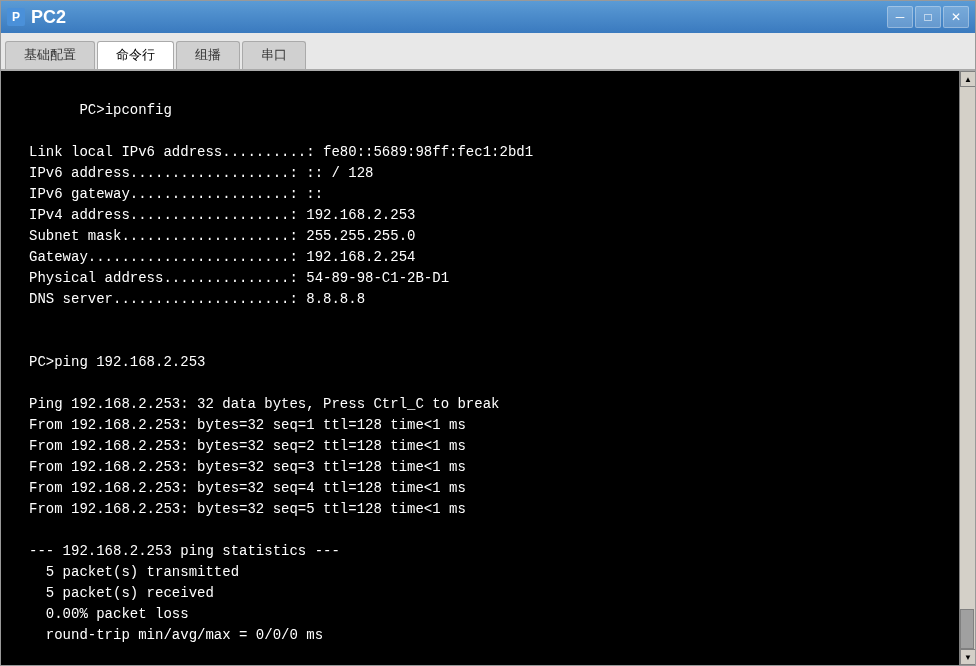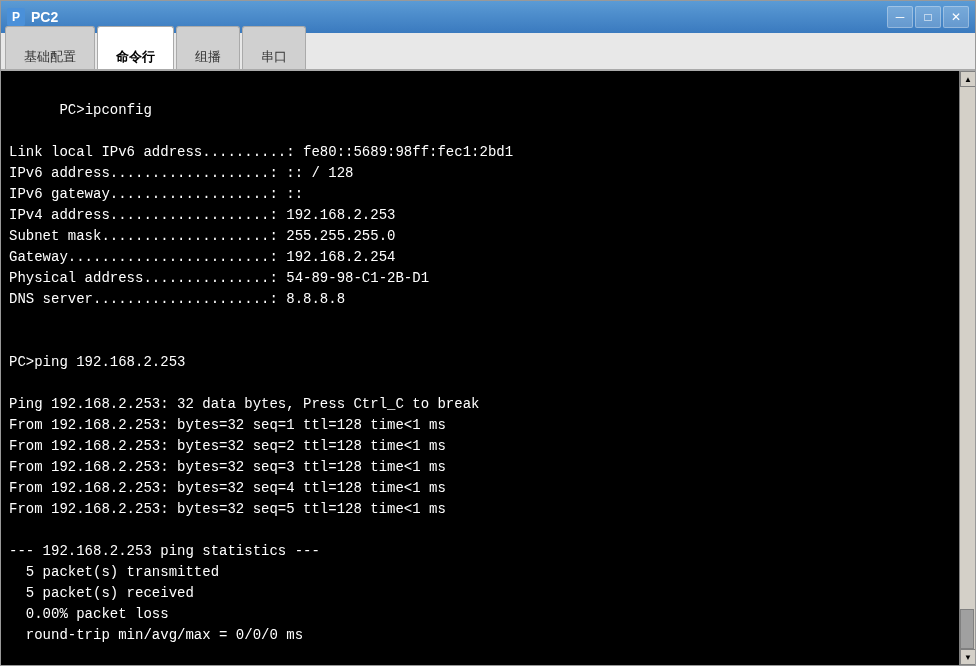--- a/index.html
+++ b/index.html
@@ -45,21 +45,21 @@
       display: flex;
       align-items: center;
       justify-content: center;
       font-size: 12px;
       color: white;
       font-weight: bold;
     }
 
     .title-text {
       color: white;
-      font-size: 14px;
+      font-size: 18px;
       font-weight: 600;
     }
 
     .title-controls {
       display: flex;
       gap: 2px;
     }
 
     .title-btn {
       width: 26px;
@@ -79,57 +79,57 @@
       background: #e8e8e8;
       display: flex;
       align-items: flex-end;
       padding: 4px 4px 0 4px;
       border-bottom: 2px solid #aaa;
       flex-shrink: 0;
       height: 38px;
     }
 
     .tab {
-      padding: 21px 18px;
+      padding: 5px 18px;
       background: #d0d0d0;
       border: 1px solid #aaa;
       border-bottom: none;
       border-radius: 3px 3px 0 0;
       font-size: 13px;
       color: #333;
       cursor: pointer;
       margin-right: 2px;
       height: 28px;
       display: flex;
-      align-items: flex-start;
+      align-items: flex-end;
     }
 
     .tab.active {
       background: #ffffff;
       border-color: #aaa;
-      font-weight: 700;
+      font-weight: 400;
       color: #000;
       position: relative;
       z-index: 1;
     }
 
     .content-area {
       flex: 1;
       display: flex;
       overflow: hidden;
     }
 
     .terminal {
       flex: 1;
       background: #000000;
       color: #ffffff;
       font-family: 'Courier New', Courier, monospace;
       font-size: 14px;
       line-height: 1.5;
-      padding: 8px 8px;
+      padding: 8px 28px;
       overflow-y: auto;
       overflow-x: hidden;
       white-space: pre;
     }
 
     .scrollbar-y {
       width: 16px;
       background: #d4d0c8;
       border-left: 1px solid #808080;
       display: flex;

